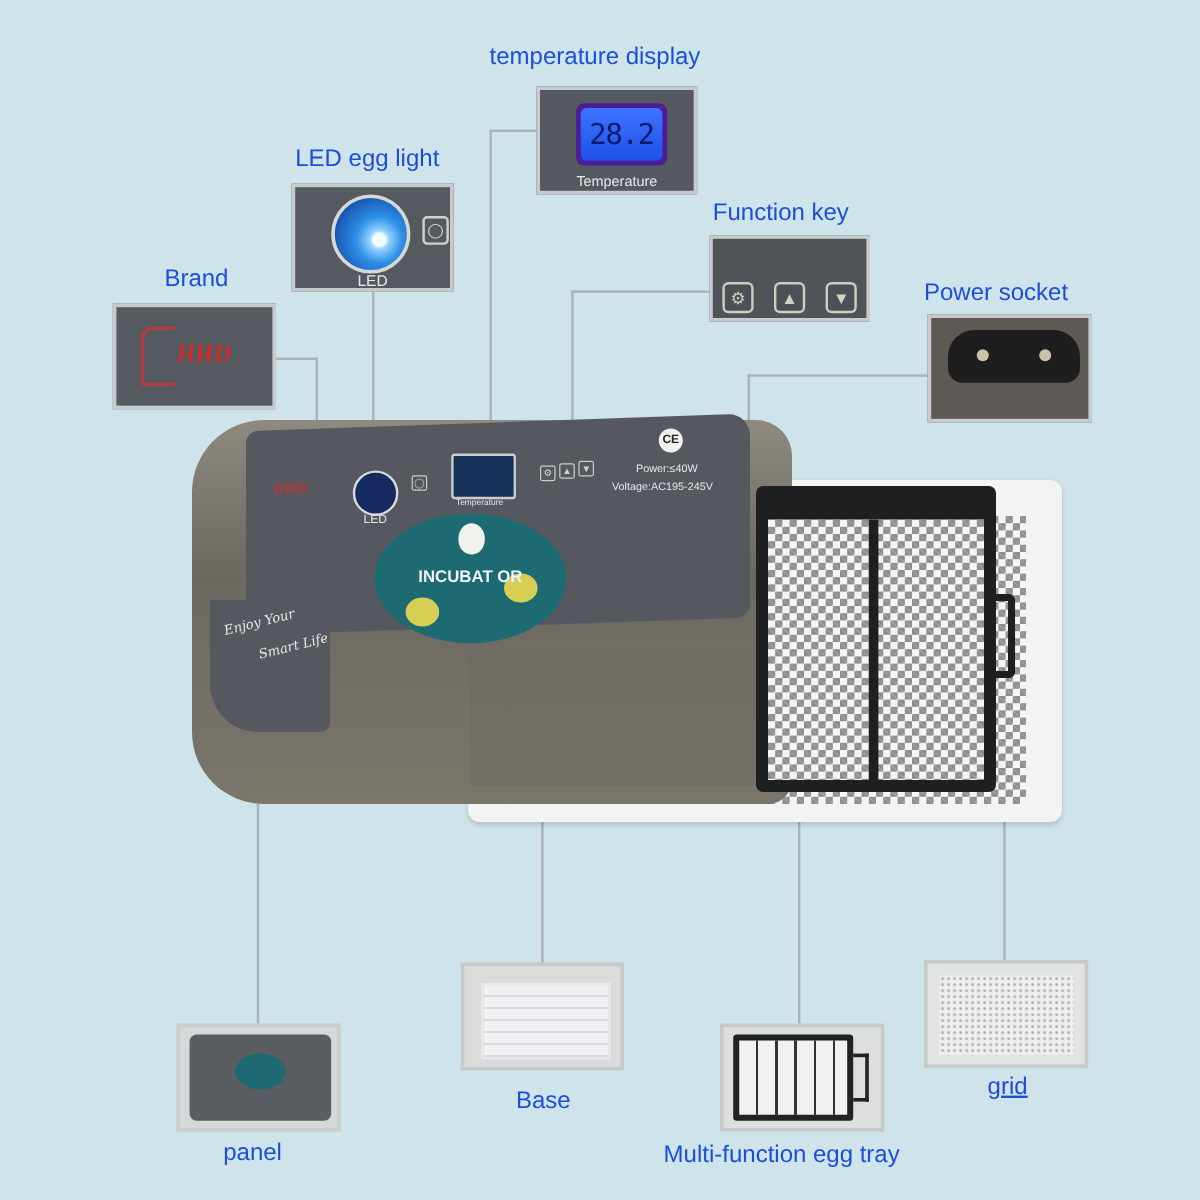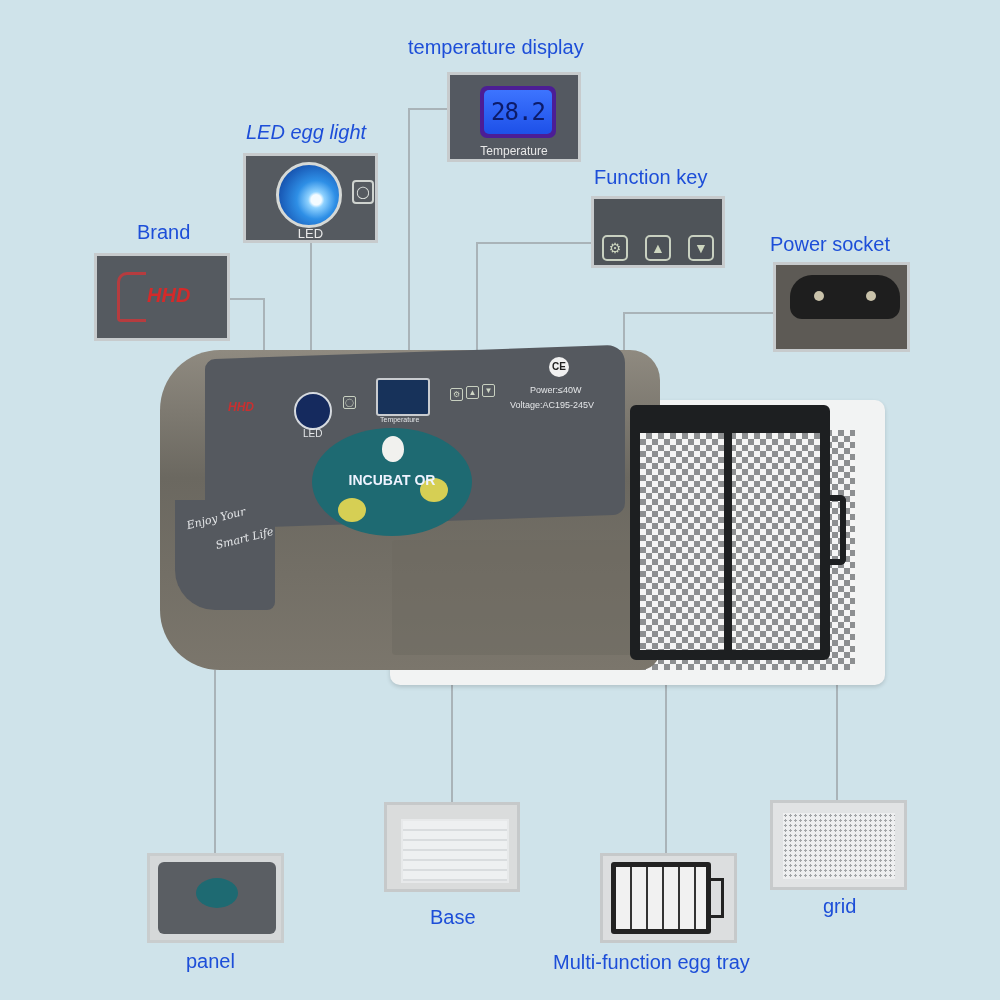--- a/index.html
+++ b/index.html
@@ -2,21 +2,21 @@
 <html><head>
 <meta charset="utf-8">
 <style>
   html, body { margin:0; padding:0; }
   body {
     width:1000px; height:1000px; position:relative; overflow:hidden;
     background:#cfe3ea;
     font-family:"Liberation Sans", sans-serif;
     color:#111;
   }
-  .abs { position:absolute; }
+  .abs { position:absolute;font-family:Liberation Serif, serif; }
   .label { position:absolute; font-size:20px; white-space:nowrap; color:#1d4ed8; }
   .line { position:absolute; background:#a9b3b8; }
   .thumb {
     position:absolute; box-sizing:border-box;
     border:3px solid #c7cbcd; background:#555a60;
   }
   
   .lcd {
     position:absolute; left:30px; top:11px; width:76px; height:52px;
     border-radius:7px; background:#4c1d95; padding:4px; box-sizing:border-box;
@@ -128,21 +128,21 @@
 <div class="line" style="left:836px;top:680px;width:2px;height:120px;"></div>
 
 <div class="label" style="left:408px;top:36px;">temperature display</div>
 <div class="thumb" style="left:447px;top:72px;width:134px;height:90px;background:#545961;">
   <div class="lcd">
     <div class="lcd-inner">28.2</div>
   </div>
   <div class="small-cap" style="top:69px;">Temperature</div>
 </div>
 
-<div class="label" style="left:246px;top:121px;font-style:italic;">LED egg light</div>
+<div class="label" style="left:246px;top:121px;">LED egg light</div>
 <div class="thumb" style="left:243px;top:153px;width:135px;height:90px;">
   <div class="led-big"></div>
   <div class="bulb-box" style="left:106px;top:24px;">◯</div>
   <div class="small-cap" style="top:70px;font-size:13px;">LED</div>
 </div>
 
 <div class="label" style="left:137px;top:221px;">Brand</div>
 <div class="thumb" style="left:94px;top:253px;width:136px;height:88px;">
   <div class="abs" style="left:20px;top:16px;width:26px;height:44px;border:3px solid #c8373a;border-right:none;border-radius:10px 0 0 4px;opacity:.85;"></div>
   <div class="abs" style="left:50px;top:28px;color:#d42a2a;font-weight:bold;font-style:italic;font-size:20px;">HHD</div>
@@ -212,13 +212,13 @@
 
 <div class="thumb" style="left:600px;top:853px;width:137px;height:90px;background:#dcdedf;border-color:#c6c9ca;">
   <div class="abs" style="left:8px;top:6px;width:100px;height:72px;border:5px solid #222;box-sizing:border-box;border-radius:3px;background:repeating-linear-gradient(90deg,#f1f1f1 0 14px,#333 14px 16px);"></div>
   <div class="abs" style="left:108px;top:22px;width:10px;height:34px;border:3px solid #222;border-left:none;"></div>
 </div>
 <div class="label" style="left:553px;top:951px;">Multi-function egg tray</div>
 
 <div class="thumb" style="left:770px;top:800px;width:137px;height:90px;background:#e1e3e4;border-color:#c7cacb;">
   <div class="abs" style="left:10px;top:10px;width:112px;height:66px;background-image:radial-gradient(#a2a5a7 35%, transparent 38%);background-size:5px 5px;background-color:#eeeff0;"></div>
 </div>
-<div class="label" style="left:823px;top:895px;">grid</div>
+<div class="label" style="left:823px;top:895px;text-decoration:underline;">grid</div>
 
 </body></html>

